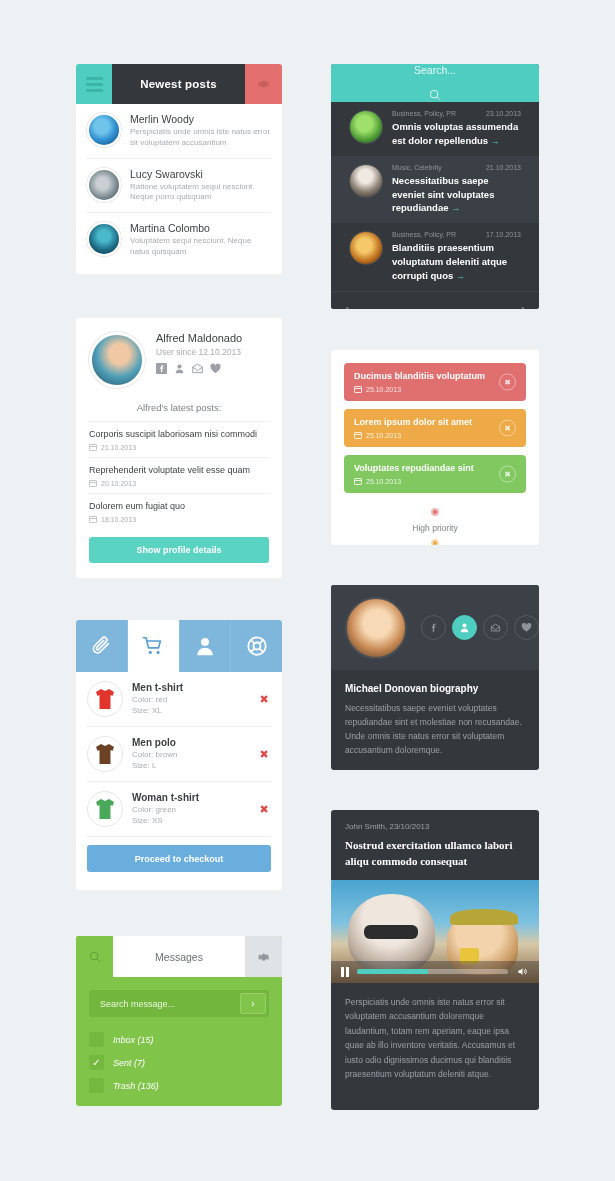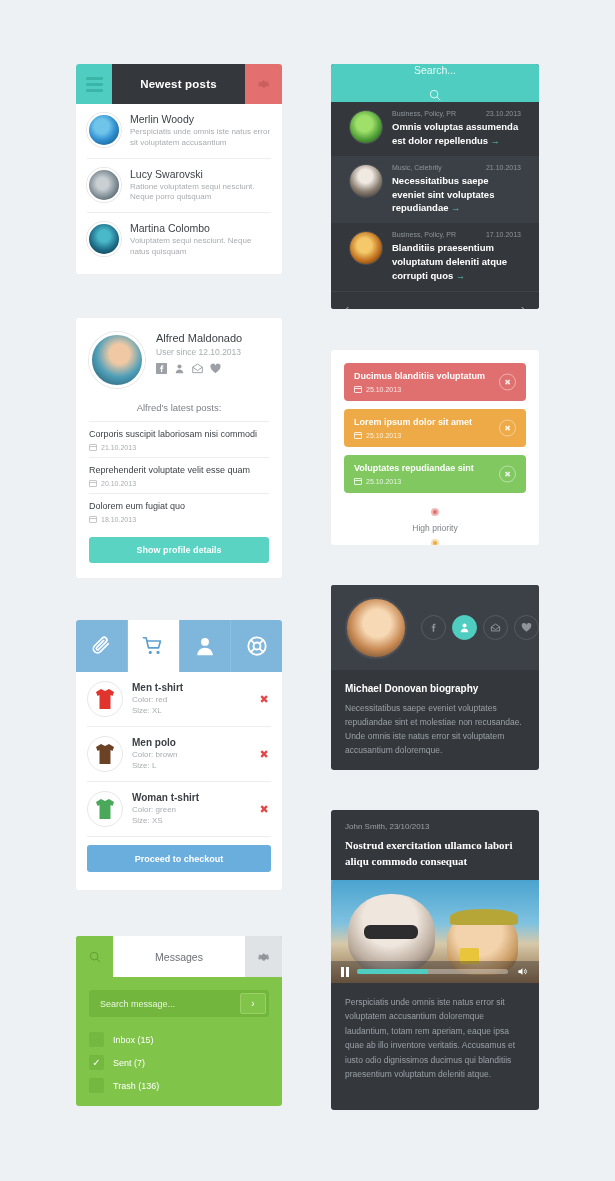--- a/index.html
+++ b/index.html
@@ -141,21 +141,21 @@
   .mg-gear { width: 37px; background: #dfe3e6; display: flex; align-items: center; justify-content: center; }
   .mg-field { margin: 13px 13px 0; height: 27px; background: #72b63e; border-radius: 3px;
     display: flex; align-items: center; padding-left: 11px; justify-content: space-between; }
   .mg-field span { color: #e9f7dc; font-size: 9px; }
   .mg-go { width: 26px; height: 21px; background: #81c44a; border: 1px solid #9ad066; border-radius: 2px;
     margin-right: 3px; display: flex; align-items: center; justify-content: center; color: #fff; font-size: 10px; }
   .mg-opts { padding: 11px 13px 0; }
   .mg-opt { display: flex; align-items: center; gap: 9px; padding: 4px 0; }
   .mg-box { width: 15px; height: 15px; background: #74b840; border-radius: 2px;
     display: flex; align-items: center; justify-content: center; color: #fff; font-size: 10px; }
-  .mg-lbl { font-size: 9px; color: #fff; }
+  .mg-lbl { font-size: 9px; color: #fff; font-style: italic; }
 
   .srch-ic { width: 14px; height: 14px; stroke: currentColor; fill: none; stroke-width: 1.6; }
 </style>
 </head>
 <body>
 
 <div class="canvas">
 
   <div class="widget" id="w-newest">
     <div class="np-header">

